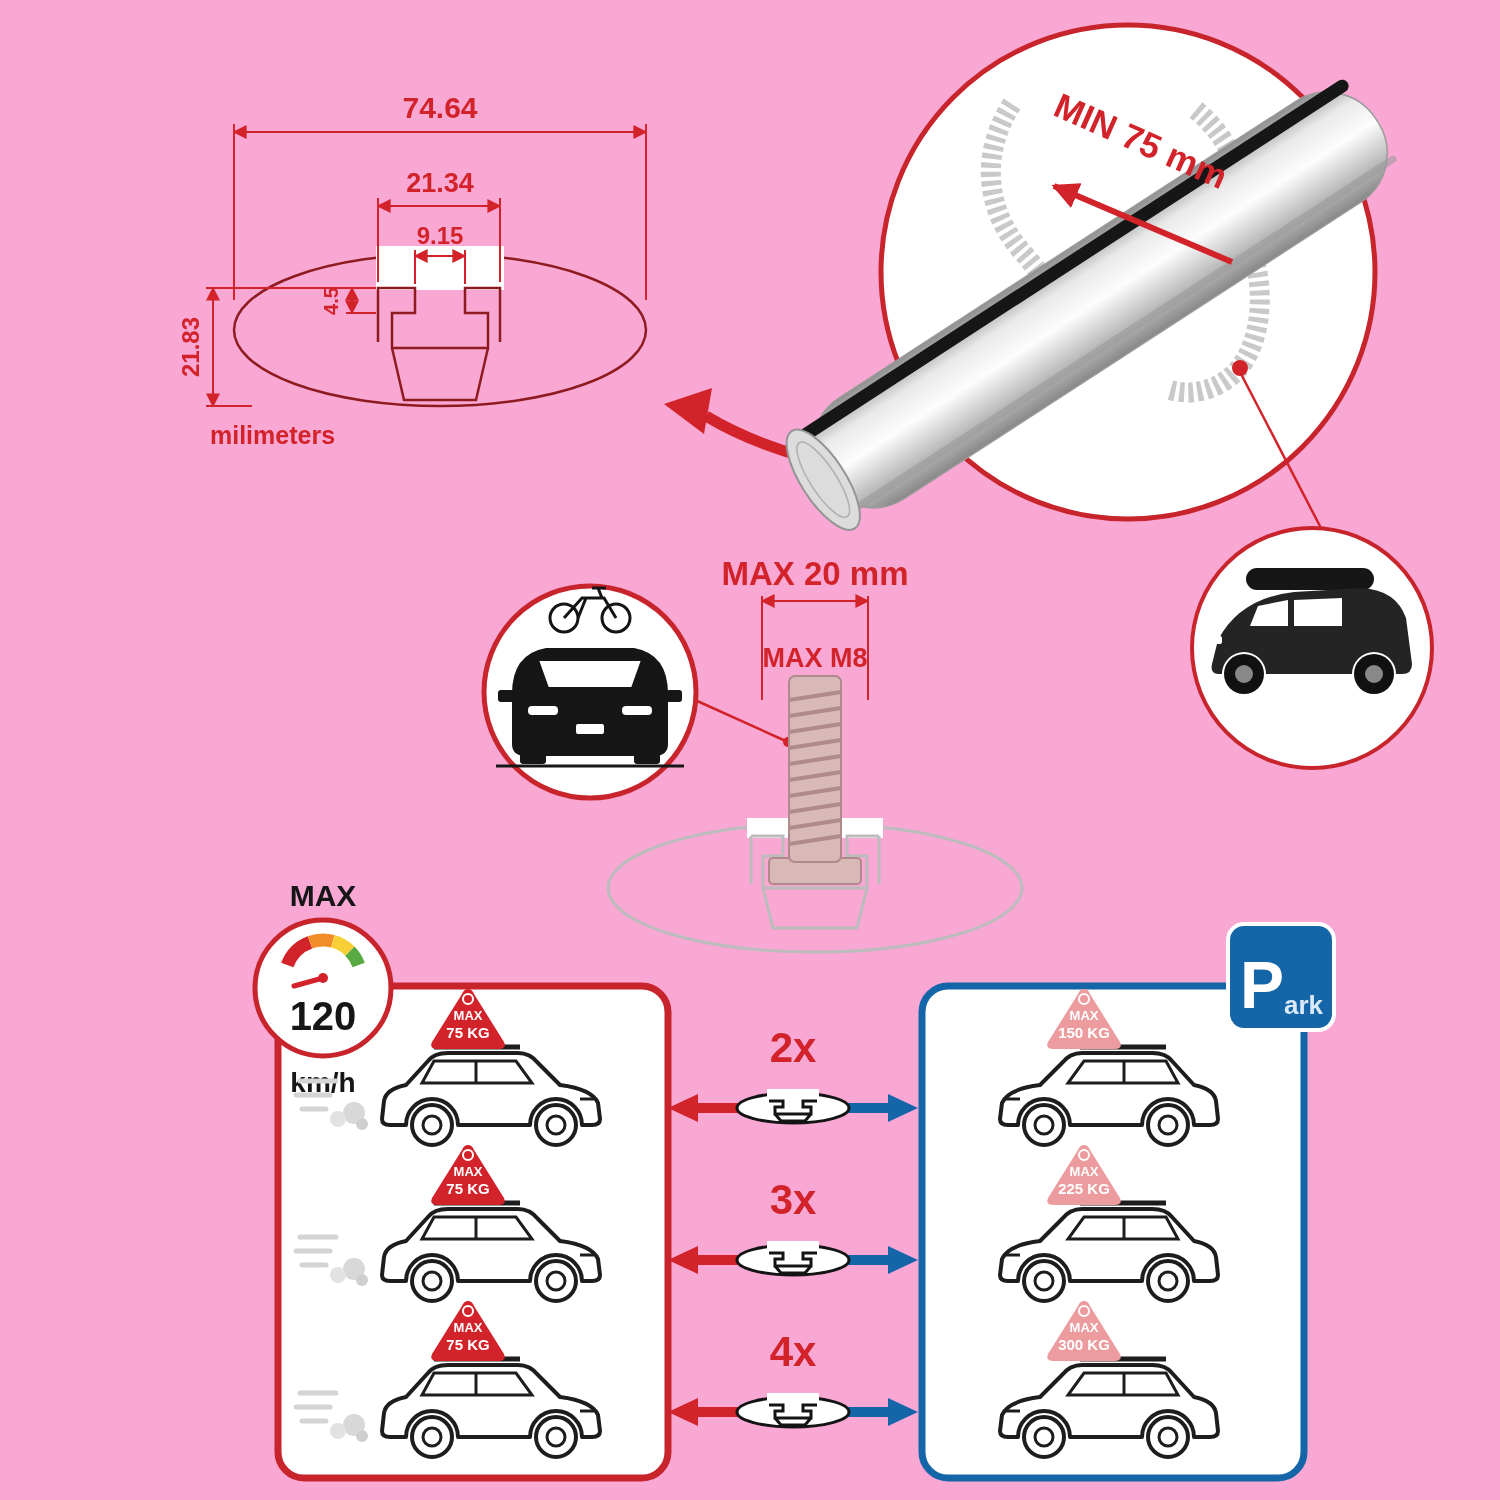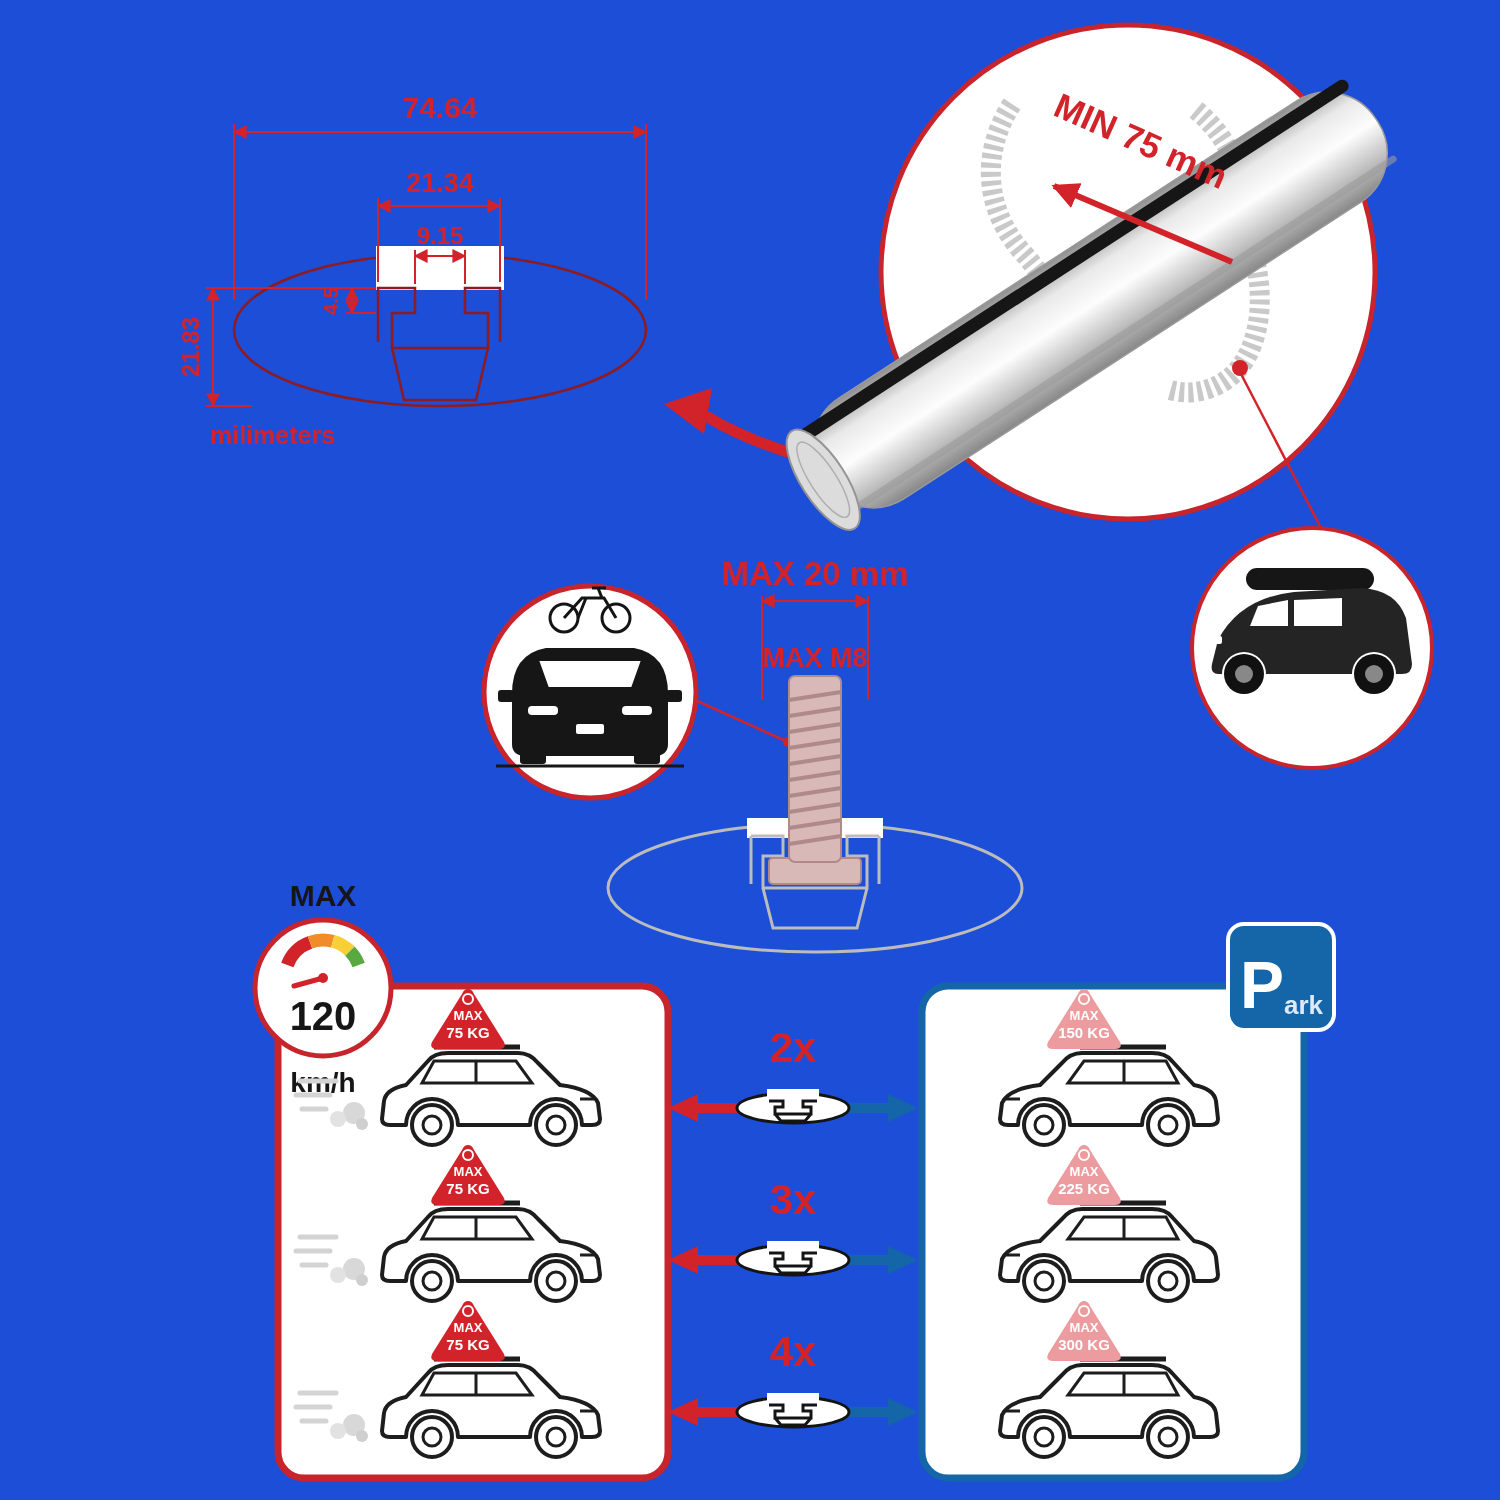--- a/index.html
+++ b/index.html
@@ -1,16 +1,16 @@
 <!DOCTYPE html>
 <html><head>
 <meta charset="utf-8">
 <style>
   html,body{margin:0;padding:0;background:#ffffff;}
-  .canvas{position:relative;width:1500px;height:1500px;background:#1d4ed8;overflow:hidden;font-family:"Liberation Sans",sans-serif;}
+  .canvas{position:relative;width:1500px;height:1500px;background:#f9a8d4;overflow:hidden;font-family:"Liberation Sans",sans-serif;}
   svg{position:absolute;left:0;top:0;}
   text{font-family:"Liberation Sans",sans-serif;}
   .red-label{fill:#d2232a;font-weight:bold;}
   .black-label{fill:#161616;font-weight:bold;}
   .white-label{fill:#ffffff;font-weight:bold;}
   .dim{stroke:#d2232a;stroke-width:2;fill:none;}
 </style>
 </head>
 <body>
 

